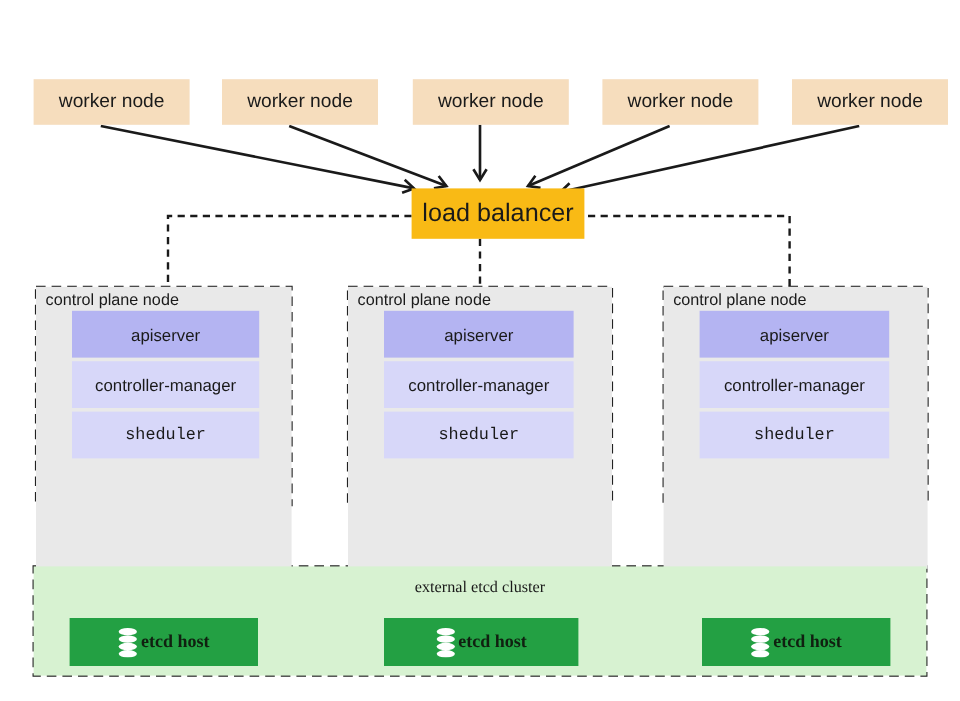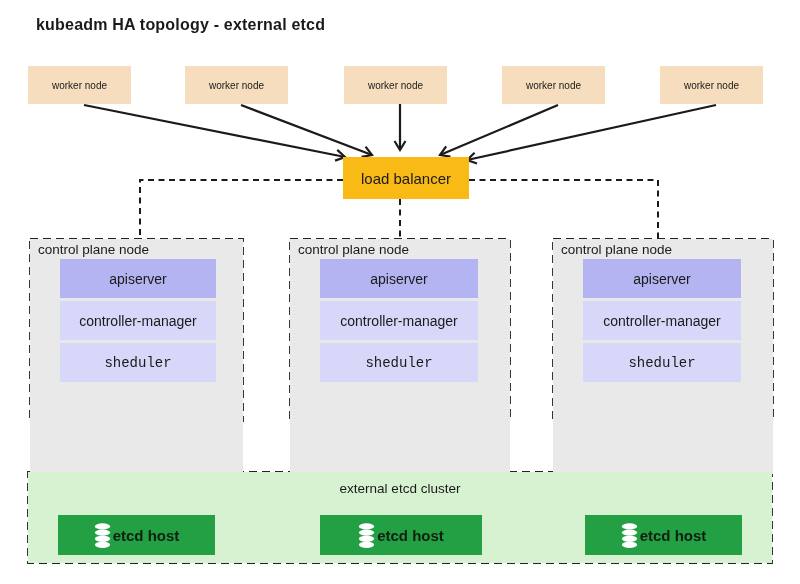--- a/index.html
+++ b/index.html
@@ -7,32 +7,32 @@
     --apiserver_bg:#B4B4F2; --component_bg:#D7D7F9;
     --etcd_cluster_bg:#D7F2D1; --etcd_host_bg:#23A043;
     --line:#1A1A1A; --text:#1A1A1A;
   }
   *{box-sizing:border-box; margin:0; padding:0;}
   html,body{width:800px; height:584px; background:#ffffff; overflow:hidden;
     font-family:"Liberation Sans", sans-serif; color:var(--text);}
   #canvas{position:relative; width:800px; height:584px; background:#fff;}
   .abs{position:absolute;}
   .title{left:36px; top:16px; font-size:16px; font-weight:bold; letter-spacing:.2px;}
-  .worker{top:66px; width:103px; height:38px; background:var(--worker_bg);
-    display:flex; align-items:center; justify-content:center; font-size:10px;}
-  .lb{left:343px; top:157px; width:126px; height:42px; background:var(--lb_bg);
-    display:flex; align-items:center; justify-content:center; font-size:15px;}
+  .worker{top:66px; width:130px; height:38px; background:var(--worker_bg);
+    display:flex; align-items:center; justify-content:center; font-size:16px;}
+  .lb{left:343px; top:157px; width:144px; height:42px; background:var(--lb_bg);
+    display:flex; align-items:center; justify-content:center; font-size:21px;}
   .cp{top:239px; height:235px; background:var(--cp_bg);}
   .cp-label{position:absolute; left:8px; top:3px; font-size:13.5px;}
   .comp{position:absolute; left:30px; height:39px; background:var(--component_bg);
     display:flex; align-items:center; justify-content:center; font-size:14px;}
   .comp.apiserver{top:20px; background:var(--apiserver_bg);}
   .comp.cm{top:62px;}
   .comp.sched{top:104px;font-family:Liberation Mono, monospace;}
-  .etcd-cluster{left:28px; top:472px; width:744px; height:91px; background:var(--etcd_cluster_bg);}
+  .etcd-cluster{left:28px; top:472px; width:744px; height:91px; background:var(--etcd_cluster_bg);font-family:Liberation Serif, serif;}
   .etcd-cluster-label{position:absolute; left:0; right:0; top:9px; text-align:center; font-size:13.5px;}
   .etcd-host{position:absolute; top:43px; height:40px; background:var(--etcd_host_bg);
     display:flex; align-items:center; justify-content:center; gap:2px;
     font-size:15px; font-weight:bold; color:#102010;}
   .db-icon{width:17px; height:25px; display:block;}
   svg.overlay{position:absolute; left:0; top:0; width:800px; height:584px;
     pointer-events:none;}
   .sline{stroke:var(--line); stroke-width:2.2; fill:none;}
   .dline{stroke:var(--line); stroke-width:2; fill:none; stroke-dasharray:6 4.5;}
   .dotline{stroke:var(--line); stroke-width:2; fill:none; stroke-dasharray:2.4 3.2;}
@@ -66,21 +66,20 @@
     <path class="dotline" d="M302 274 V438 H400 V465" marker-end="url(#vhead)"></path>
     <path class="dotline" d="M564 280 H577" marker-end="url(#vhead)"></path>
     <path class="dotline" d="M564 274 V438 H663 V465" marker-end="url(#vhead)"></path>
 
     <rect class="dbox" x="30" y="239" width="213" height="182"></rect>
     <rect class="dbox" x="290" y="239" width="220" height="182"></rect>
     <rect class="dbox" x="553" y="239" width="220" height="182"></rect>
     <rect class="dbox" x="28" y="472" width="744" height="91"></rect>
   </svg>
 
-  <div class="abs title">kubeadm HA topology - external etcd</div>
 
   <div class="abs worker" style="left:28px">
       <span>worker node</span>
     </div>
   <div class="abs worker" style="left:185px">
       <span>worker node</span>
     </div>
   <div class="abs worker" style="left:344px">
       <span>worker node</span>
     </div>

